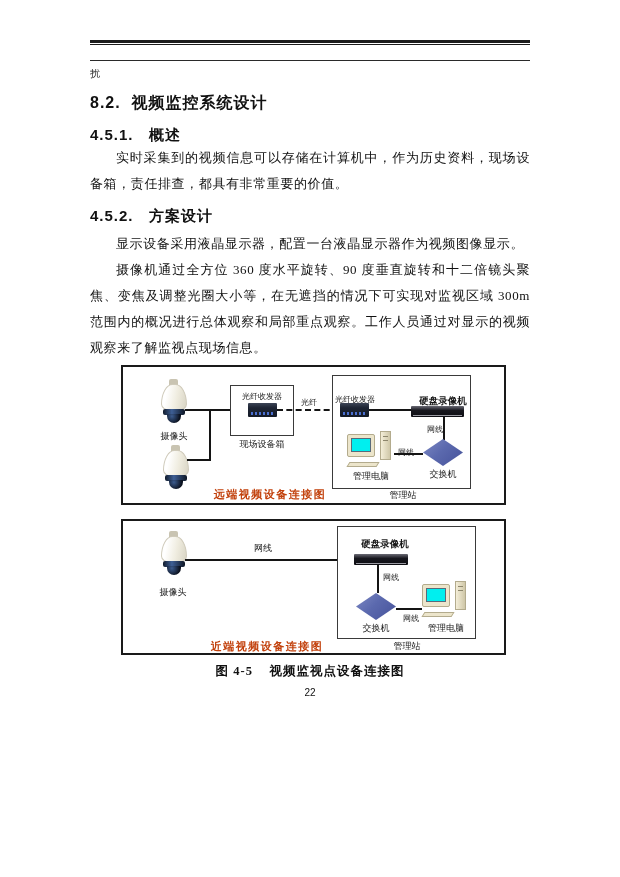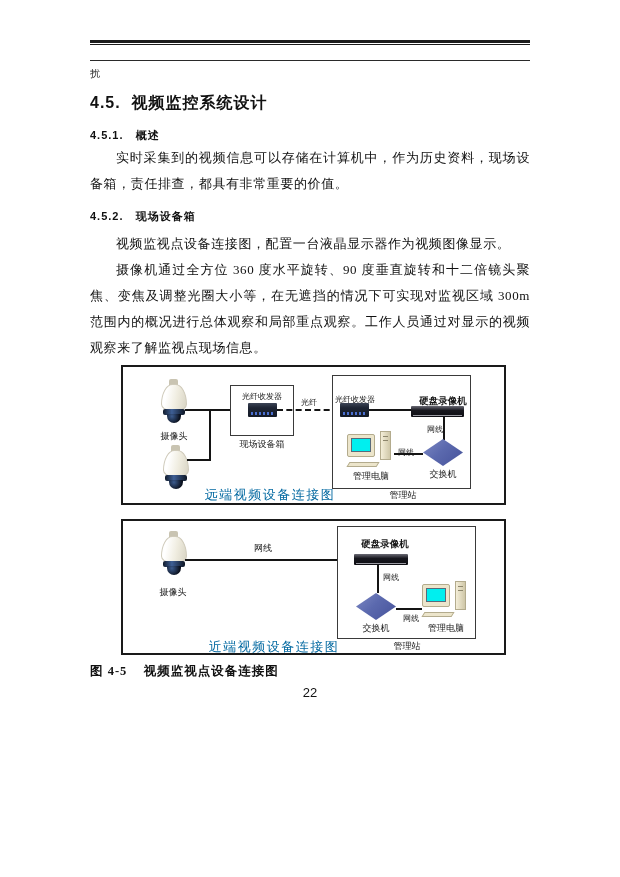--- a/index.html
+++ b/index.html
@@ -14,21 +14,21 @@
     color:#111;
     overflow:hidden;
   }
   
   .rule-thickthin { height:5px; border-top:3px solid #1c1c1c; border-bottom:1px solid #1c1c1c; }
   .rule-thin { margin-top:15px; border-top:1px solid #2a2a2a; height:0; }
   .header-mark { margin-top:5px; font-size:10px; line-height:15px; color:#222; }
 
   h1.doc-h1 { margin-top:11px; font-size:16px; line-height:22px; font-weight:bold;
     font-family:"Liberation Sans","DejaVu Sans",sans-serif; white-space:pre; letter-spacing:1px; }
-  h2.doc-h2 { margin-top:11px; font-size:11px; line-height:20px; font-weight:bold;
+  h2.doc-h2 { margin-top:11px; font-size:15px; line-height:20px; font-weight:bold;
     font-family:"Liberation Sans","DejaVu Sans",sans-serif; white-space:pre; letter-spacing:1px; }
   h2.doc-h2.b { margin-top:9px; margin-bottom:5px; }
 
   p.body-p {
     font-size:13px; line-height:26px; text-align:justify;
     text-indent:2em; letter-spacing:0.6px;
   }
   p.body-p.first { margin-top:12px; }
 
   
@@ -38,21 +38,21 @@
     font-size:9px; line-height:11px;
   }
   .diagram.d1 { height:140px; margin-top:4px; }
   .diagram.d2 { height:136px; margin-top:14px; }
   .lbl { position:absolute; white-space:nowrap; color:#181818; font-size:9px; }
   .lbl.c { transform:translateX(-50%); }
   .lbl.tiny { font-size:8px; }
   .lbl.bold { font-weight:bold; font-size:9.5px; }
   .dgtitle { position:absolute; transform:translateX(-50%); white-space:nowrap;
     font-family:"Liberation Sans","DejaVu Sans",sans-serif;
-    font-weight:normal; font-size:13px; letter-spacing:1.5px; color:#0369a1; }
+    font-weight:bold; font-size:11px; letter-spacing:1.5px; color:#c2410c; }
   .inner-box { position:absolute; border:1px solid #3a3a3a; background:#fff; }
   .hline { position:absolute; height:2px; background:var(--line); display:block; }
   .vline { position:absolute; width:2px; background:var(--line); display:block; }
   .dashline { position:absolute; height:0; border-top:2px dashed var(--line); display:block; }
 
   
   .camera { position:absolute; width:30px; height:46px; }
   .camera > div { position:absolute; }
   .cam-mount { left:10px; top:0; width:9px; height:7px; background:#c9c4b2; border-radius:2px 2px 0 0; }
   .cam-body { left:2px; top:5px; width:26px; height:27px;
@@ -87,42 +87,42 @@
     border:1px solid #b3ab8d; border-radius:2px; }
   .pc-screen { position:absolute; left:3px; top:3px; right:3px; bottom:4px;
     background:var(--screen); border:1px solid #5a6a7a; }
   .pc-tower { right:3px; top:0; width:11px; height:29px;
     background:linear-gradient(90deg,#f4eed8,#cfc7a8); border:1px solid #b3ab8d; }
   .pc-tower i { position:absolute; left:2px; right:2px; height:1px; background:#8d866c; display:block; }
   .pc-tower i.l1 { top:4px; } .pc-tower i.l2 { top:8px; }
   .pc-kbd { left:1px; bottom:0; width:30px; height:5px; background:var(--beige);
     border:1px solid #b3ab8d; transform:skewX(-32deg); }
 
-  .fig-caption { margin-top:7px; text-align:left; font-weight:bold;
+  .fig-caption { margin-top:7px; text-align:center; font-weight:bold;
     font-size:12.5px; line-height:18px; white-space:pre; letter-spacing:1px; }
-  .page-number { margin-top:6px; text-align:center; font-size:13px; line-height:14px;
+  .page-number { margin-top:6px; text-align:center; font-size:10px; line-height:14px;
     font-family:"Liberation Sans","DejaVu Sans",sans-serif; }
 </style>
 </head>
 <body>
 
 <div class="page">
 
   <div class="rule-thickthin"></div>
   <div class="rule-thin"></div>
   <div class="header-mark">扰</div>
 
-  <h1 class="doc-h1">4.5.  视频监控系统设计</h1>
+  <h1 class="doc-h1">8.2.  视频监控系统设计</h1>
   <h2 class="doc-h2">4.5.1.   概述</h2>
 
   <p class="body-p">实时采集到的视频信息可以存储在计算机中，作为历史资料，现场设备箱，责任排查，都具有非常重要的价值。</p>
 
-  <h2 class="doc-h2 b">4.5.2.   现场设备箱</h2>
-
-  <p class="body-p">视频监视点设备连接图，配置一台液晶显示器作为视频图像显示。</p>
+  <h2 class="doc-h2 b">4.5.2.   方案设计</h2>
+
+  <p class="body-p">显示设备采用液晶显示器，配置一台液晶显示器作为视频图像显示。</p>
   <p class="body-p">摄像机通过全方位 360 度水平旋转、90 度垂直旋转和十二倍镜头聚焦、变焦及调整光圈大小等，在无遮挡的情况下可实现对监视区域 300m 范围内的概况进行总体观察和局部重点观察。工作人员通过对显示的视频观察来了解监视点现场信息。</p>
 
   <div class="diagram d1">
 
     <div class="camera" style="left:36px;top:12px;">
       <div class="cam-mount"></div>
       <div class="cam-body"></div>
       <div class="cam-band"></div>
       <div class="cam-dome"></div>
     </div>
@@ -216,19 +216,19 @@
       <div class="pc-tower">
           <i class="l1"></i>
           <i class="l2"></i>
         </div>
       <div class="pc-kbd"></div>
     </div>
     <span class="lbl c" style="left:323px;top:102px;">管理电脑</span>
 
     <span class="lbl c" style="left:284px;top:120px;">管理站</span>
 
-    <span class="dgtitle" style="left:151px;top:120px;">近端视频设备连接图</span>
+    <span class="dgtitle" style="left:144px;top:120px;">近端视频设备连接图</span>
   </div>
 
   <div class="fig-caption">图 4-5    视频监视点设备连接图</div>
   <div class="page-number">22</div>
 
 </div>
 
 </body></html>

